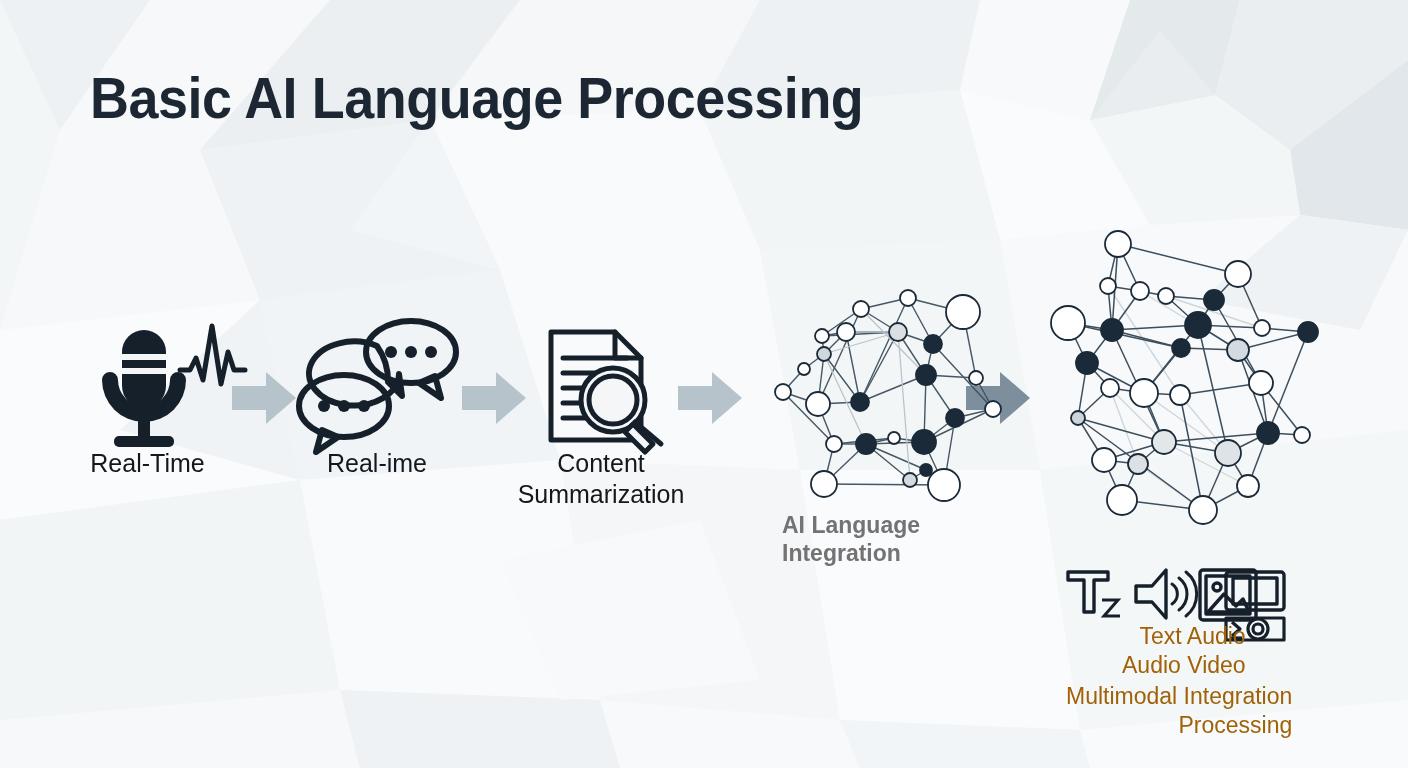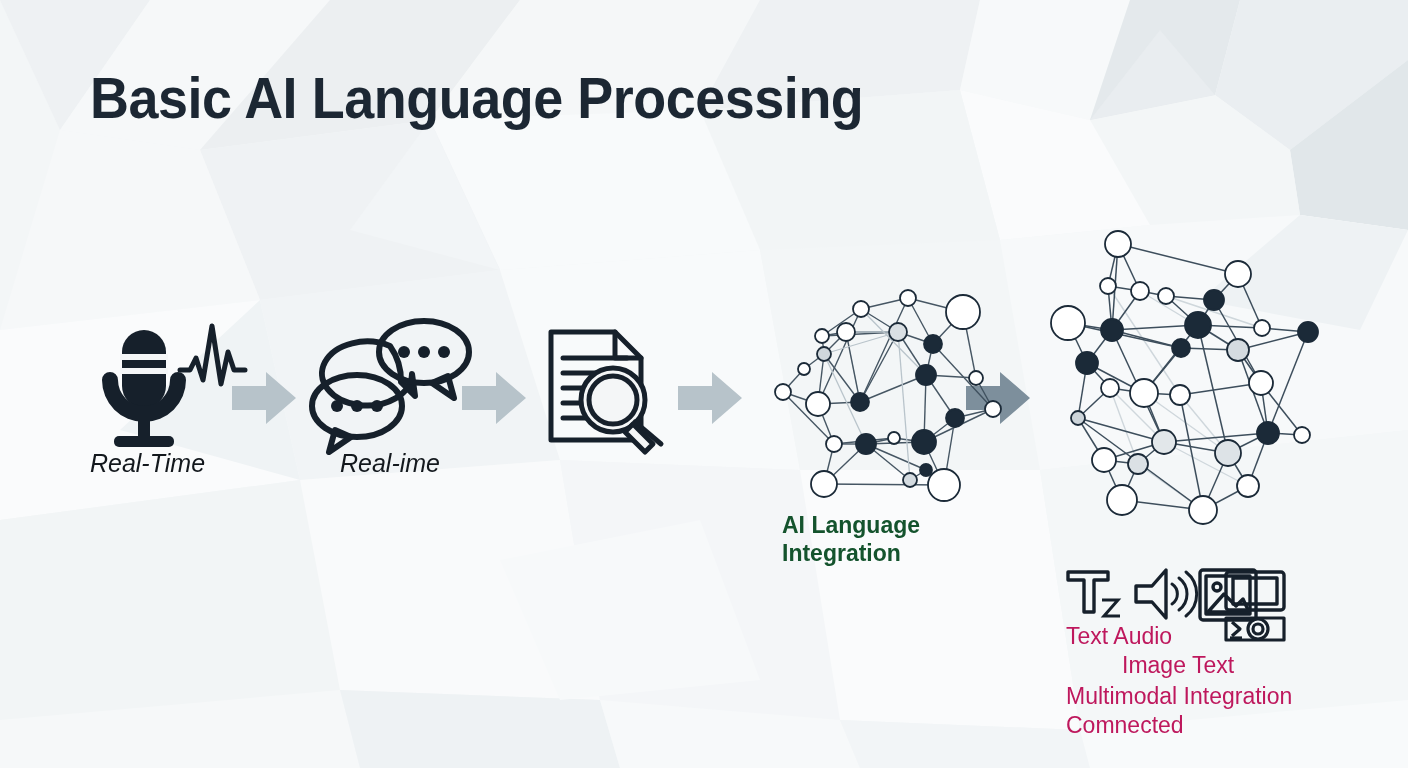--- a/index.html
+++ b/index.html
@@ -14,36 +14,37 @@
 
   .title{
     position:absolute;left:90px;top:64px;
     font-size:58px;font-weight:bold;color:#1c2733;
     letter-spacing:-0.5px;
     font-family:"Liberation Sans Narrow","Liberation Sans",sans-serif;
     transform:scaleX(0.93);transform-origin:left center;
     white-space:nowrap;
   }
 
-  .step{position:absolute;text-align:center;font-style:italic;}
+  .step{position:absolute;text-align:center;}
   .step .art{position:relative;height:130px;}
   .step .cap{
     font-size:25px;line-height:1.22;color:#13181d;white-space:nowrap;
   }
   .cap .l2{display:block;}
 
   .netcap{
     position:absolute;font-size:23px;font-weight:bold;line-height:1.2;
-    color:#14532d;white-space:nowrap;
+    color:#737373;white-space:nowrap;
   }
 
   .modal-icons{position:absolute;}
   .modal-cap{
-    position:absolute;font-size:23px;line-height:1.28;color:#be185d;
+    position:absolute;font-size:23px;line-height:1.28;color:#a16207;
     white-space:nowrap;
+    text-align:right;
   }
   .modal-cap .r2{display:block;padding-left:56px;}
   .modal-cap.bold{font-weight:normal;}
   .modal-cap.bold .r2{padding-left:0;}
 
   svg{display:block;overflow:visible;}
 </style>
 </head>
 <body>
 
@@ -119,21 +120,21 @@
           <rect x="74" y="118" width="60" height="11" rx="5"></rect>
         </g>
         <path d="M140,52 L150,52 L156,40 L163,62 L172,8 L181,66 L188,34 L194,52 L205,52" fill="none" stroke="#16202b" stroke-width="5" stroke-linecap="round" stroke-linejoin="round"></path>
       </svg>
     </div>
     <div class="cap">
       <span>Real-Time</span>
     </div>
   </div>
 
-  <div class="step" style="left:285px;top:318px;width:210px;">
+  <div class="step" style="left:272px;top:318px;width:210px;">
     <div class="art">
       <svg width="210" height="130" viewBox="0 0 210 130">
         <g fill="none" stroke="#16202b" stroke-width="6" stroke-linejoin="round">
           <path d="M105,42 a45,32 0 1 0 22,28 l3,22 l-14,-14 a60,60 0 0 0 -11,-36 Z" transform="translate(0,-14)"></path>
           <ellipse cx="139" cy="34" rx="45" ry="31"></ellipse>
           <path d="M163,58 l6,22 l-22,-15 Z"></path>
           <ellipse cx="72" cy="88" rx="45" ry="31"></ellipse>
           <path d="M50,112 l-6,22 l22,-15 Z"></path>
         </g>
         <g fill="#16202b">
@@ -165,20 +166,24 @@
         </g>
         <g fill="#f4f6f7" stroke="#16202b" stroke-width="5">
           <circle cx="118" cy="82" r="32"></circle>
         </g>
         <g fill="none" stroke="#16202b" stroke-width="5" stroke-linecap="round">
           <circle cx="118" cy="82" r="24"></circle>
           <line x1="140" y1="104" x2="166" y2="126"></line>
         </g>
         <path d="M138,106 L158,126 L150,134 L130,114 Z" fill="#f4f6f7" stroke="#16202b" stroke-width="5" stroke-linejoin="round"></path>
       </svg>
+    </div>
+    <div class="cap">
+      <span>Content</span>
+      <span class="l2">Summarization</span>
     </div>
   </div>
 
   <svg class="layer" viewBox="0 0 1408 768">
     <g transform="translate(748,282)">
       <g id="sm-edges" stroke="#3d4e5c" stroke-width="1.4" fill="none" opacity="0.95">
         <line x1="74" y1="54" x2="113" y2="27"></line>
           <line x1="113" y1="27" x2="160" y2="16"></line>
         <line x1="160" y1="16" x2="215" y2="30"></line>
           <line x1="74" y1="54" x2="98" y2="50"></line>
@@ -418,21 +423,21 @@
         <circle cx="36" cy="61" r="10"></circle>
         <circle cx="36" cy="61" r="5"></circle>
         <path d="M10,54 L18,61 L10,68"></path>
         <line x1="8" y1="70" x2="20" y2="70"></line>
       </g>
     </svg>
   </div>
 
   <div class="modal-cap" style="left:1066px;top:622px;">
     <span>Text Audio</span>
-    <span class="r2">Image Text</span>
+    <span class="r2">Audio Video</span>
   </div>
 
   <div class="modal-cap bold" style="left:1066px;top:682px;">
     <span>Multimodal Integration</span>
-    <span class="r2">Comnected</span>
+    <span class="r2">Processing</span>
   </div>
 
 </div>
 
 </body></html>

